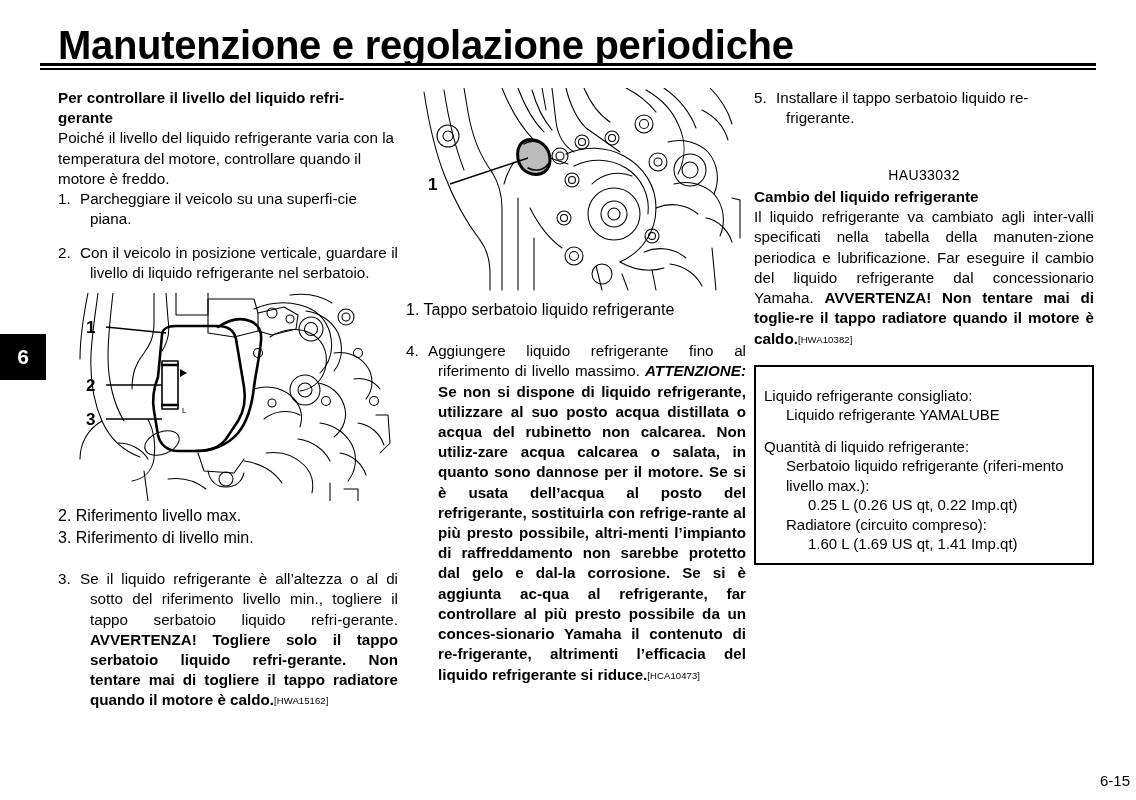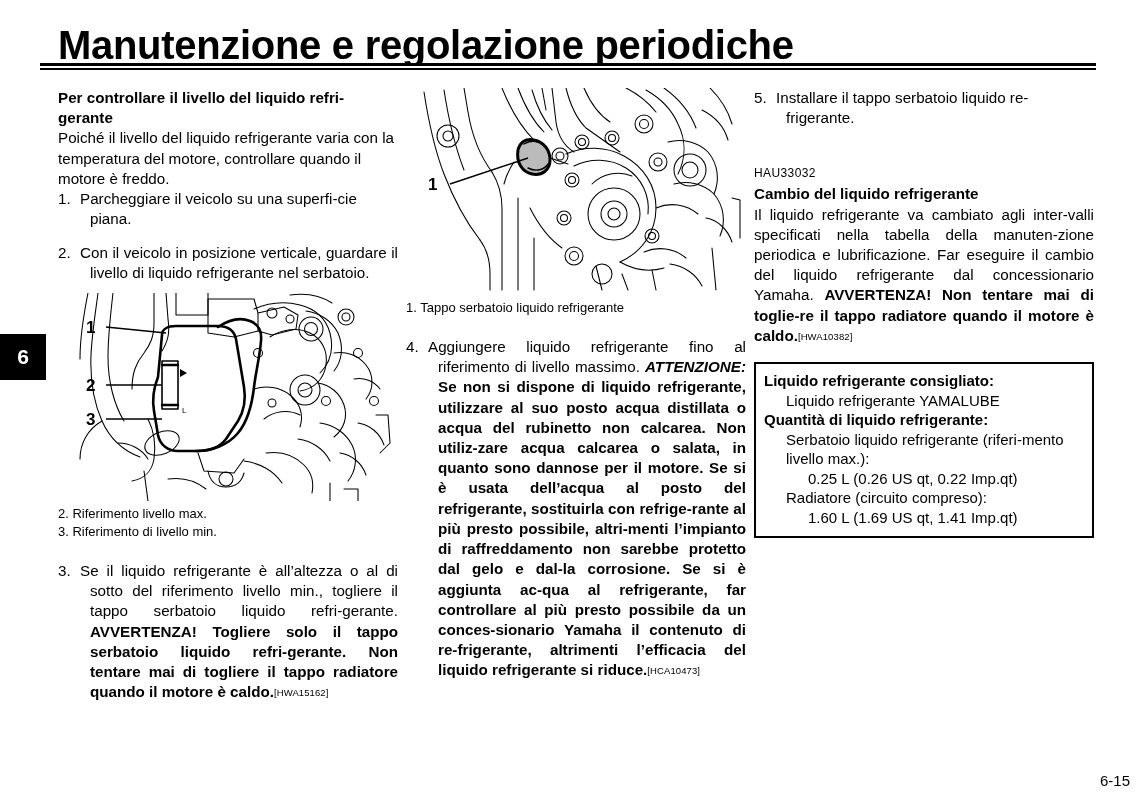--- a/index.html
+++ b/index.html
@@ -38,39 +38,39 @@
   .col-mid{left:406px;}
   .col-right{left:754px;}
 
   p{margin:0;}
   .tight{margin:0;}
   .b{font-weight:bold;}
   .bi{font-weight:bold;font-style:italic;}
   .just{text-align:justify;text-align-last:left;}
   .hang{padding-left:32px;text-indent:-32px;}
   .hang .num{display:inline-block;width:22px;text-indent:0;}
-  .cap{padding-left:22px;text-indent:-22px;font-size:13px;line-height:1.38;}
+  .cap{padding-left:22px;text-indent:-22px;font-size:16px;line-height:1.38;}
   .spacer{height:13px;}
   .spacer-lg{height:20px;}
 
   .refcode{font-size:9.5px;letter-spacing:0.1px;font-weight:normal;font-style:normal;
            vertical-align:1px;}
-  .refcode-top{font-size:12px;text-align:left;letter-spacing:0.4px;}
+  .refcode-top{font-size:14px;text-align:center;letter-spacing:0.4px;}
 
   
   .fig{position:relative;}
   .fig svg{display:block;}
 
   
   .specbox{
     border:2.5px solid #000;
     padding:7px 8px 9px 8px;
     font-size:15px;line-height:1.3;
   }
-  .spec-h{font-weight:bold;}
+  .spec-h{font-weight:normal;margin-top:12px;}
   .spec-l1{padding-left:22px;}
   .spec-l2{padding-left:44px;}
   .spec-wrap{padding-left:22px;}
 
   
   .footer{
     position:absolute;left:0;top:772px;width:1130px;
     text-align:right;font-size:15px;
   }
 </style>

